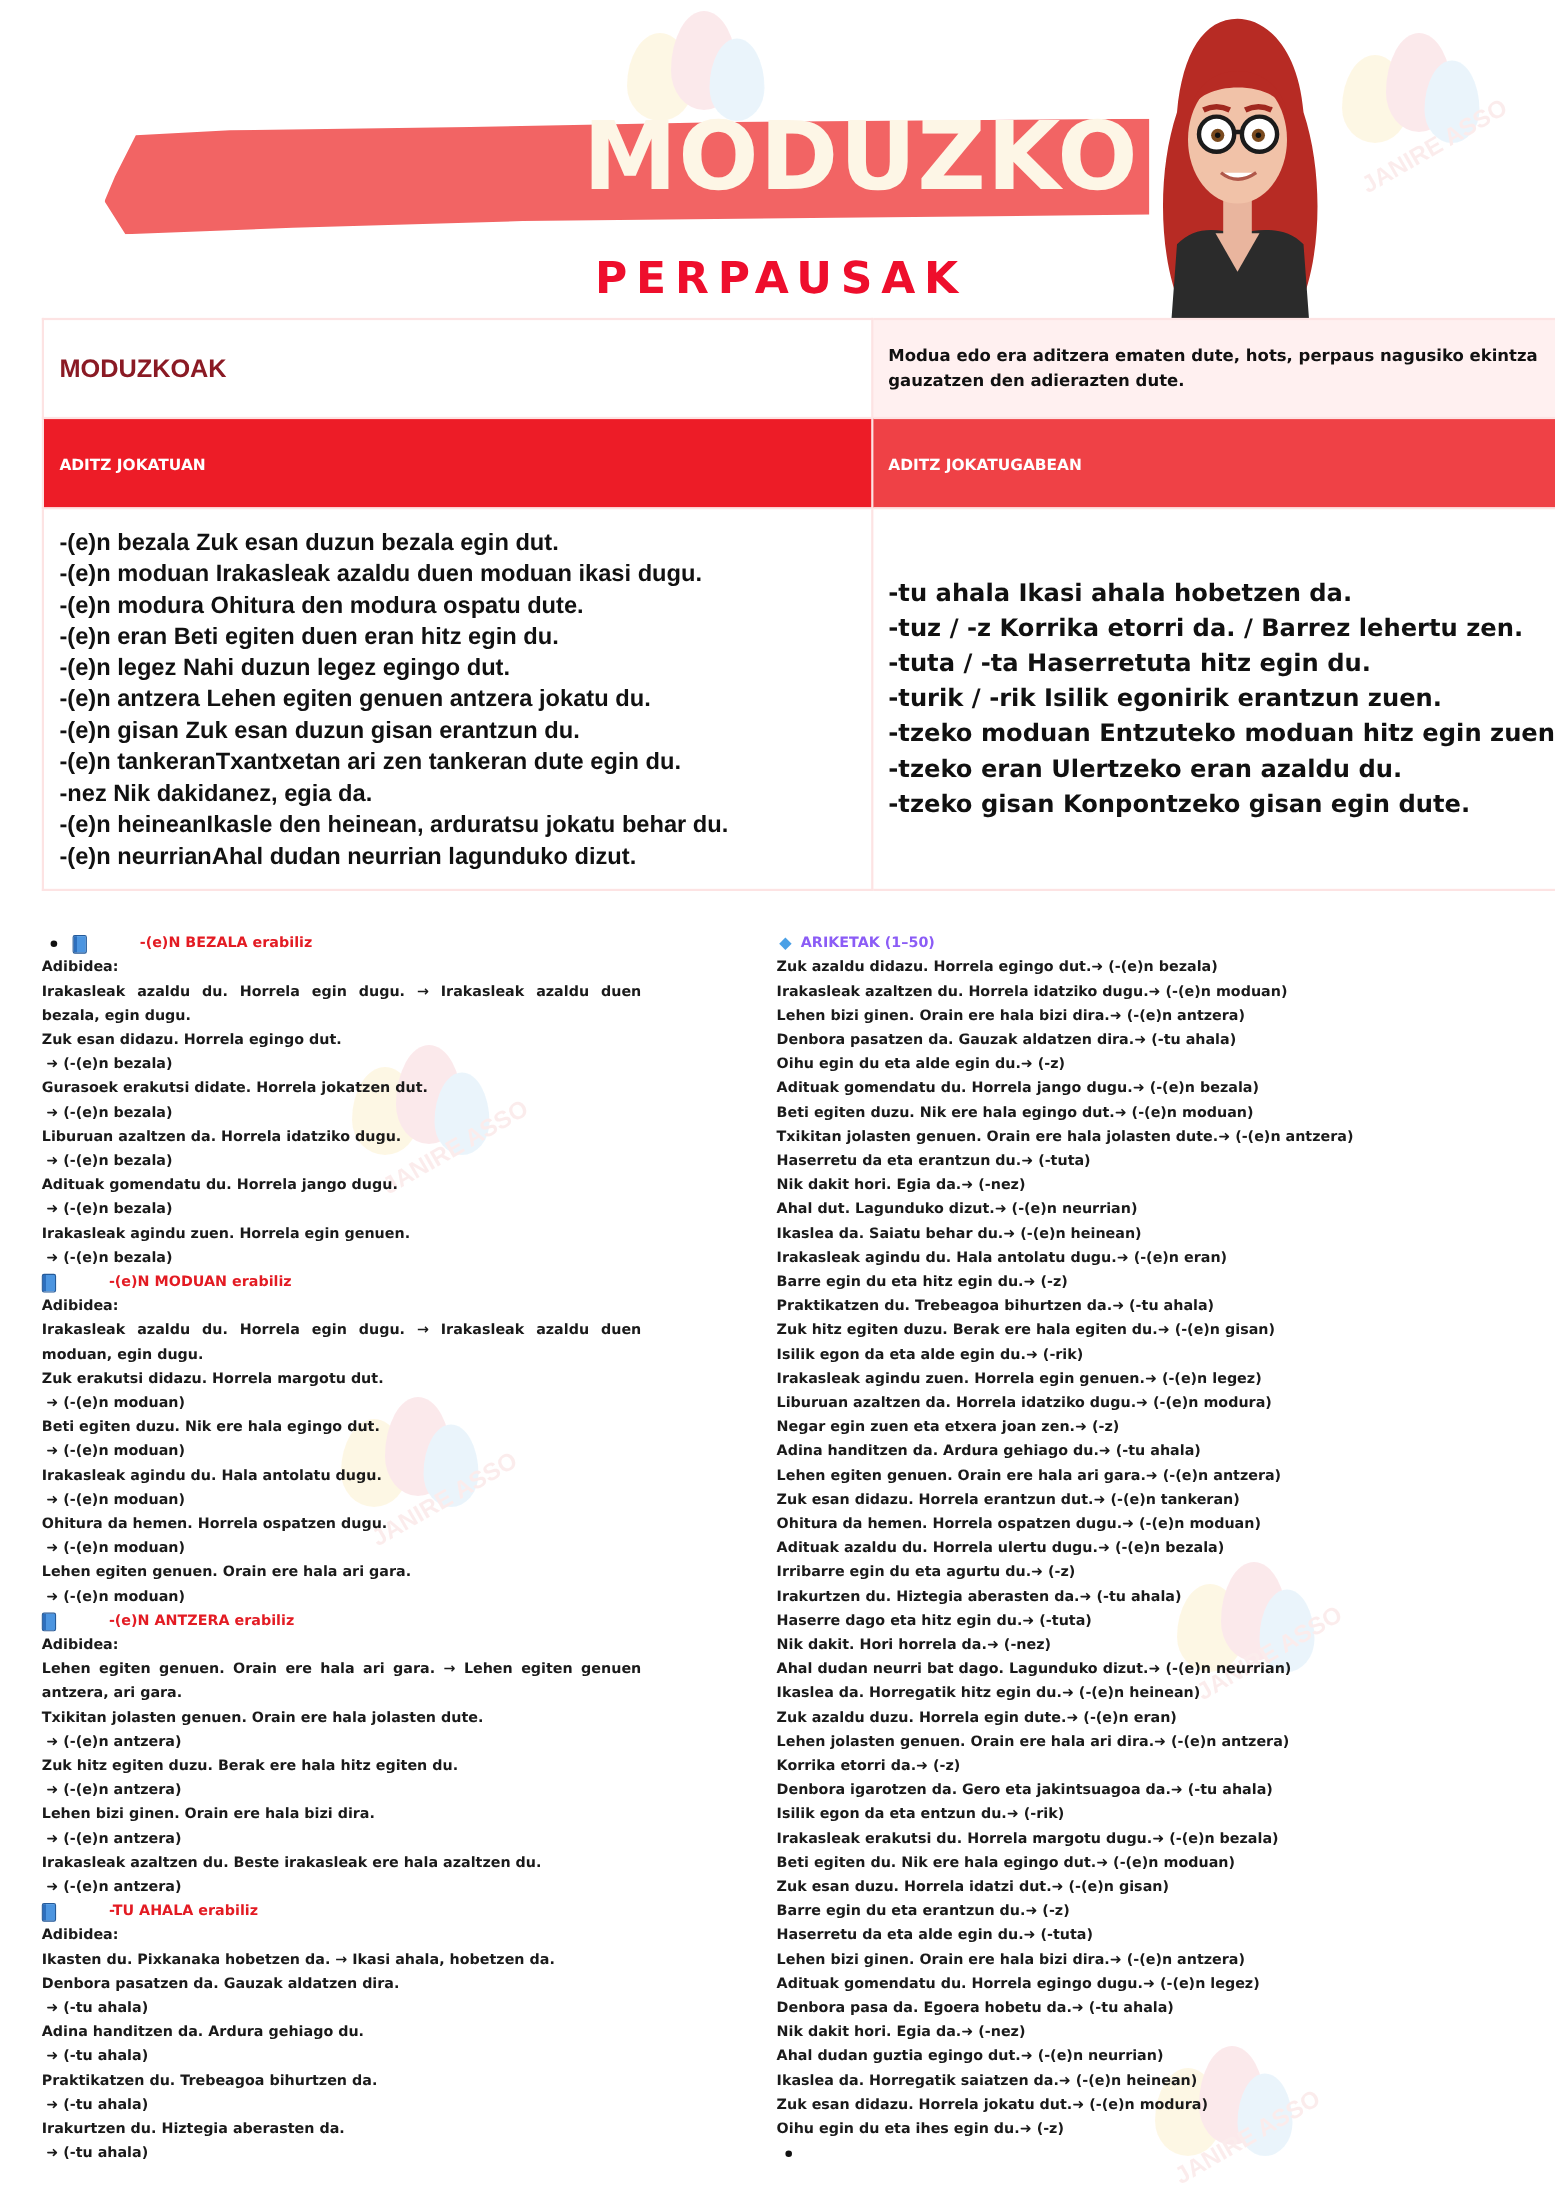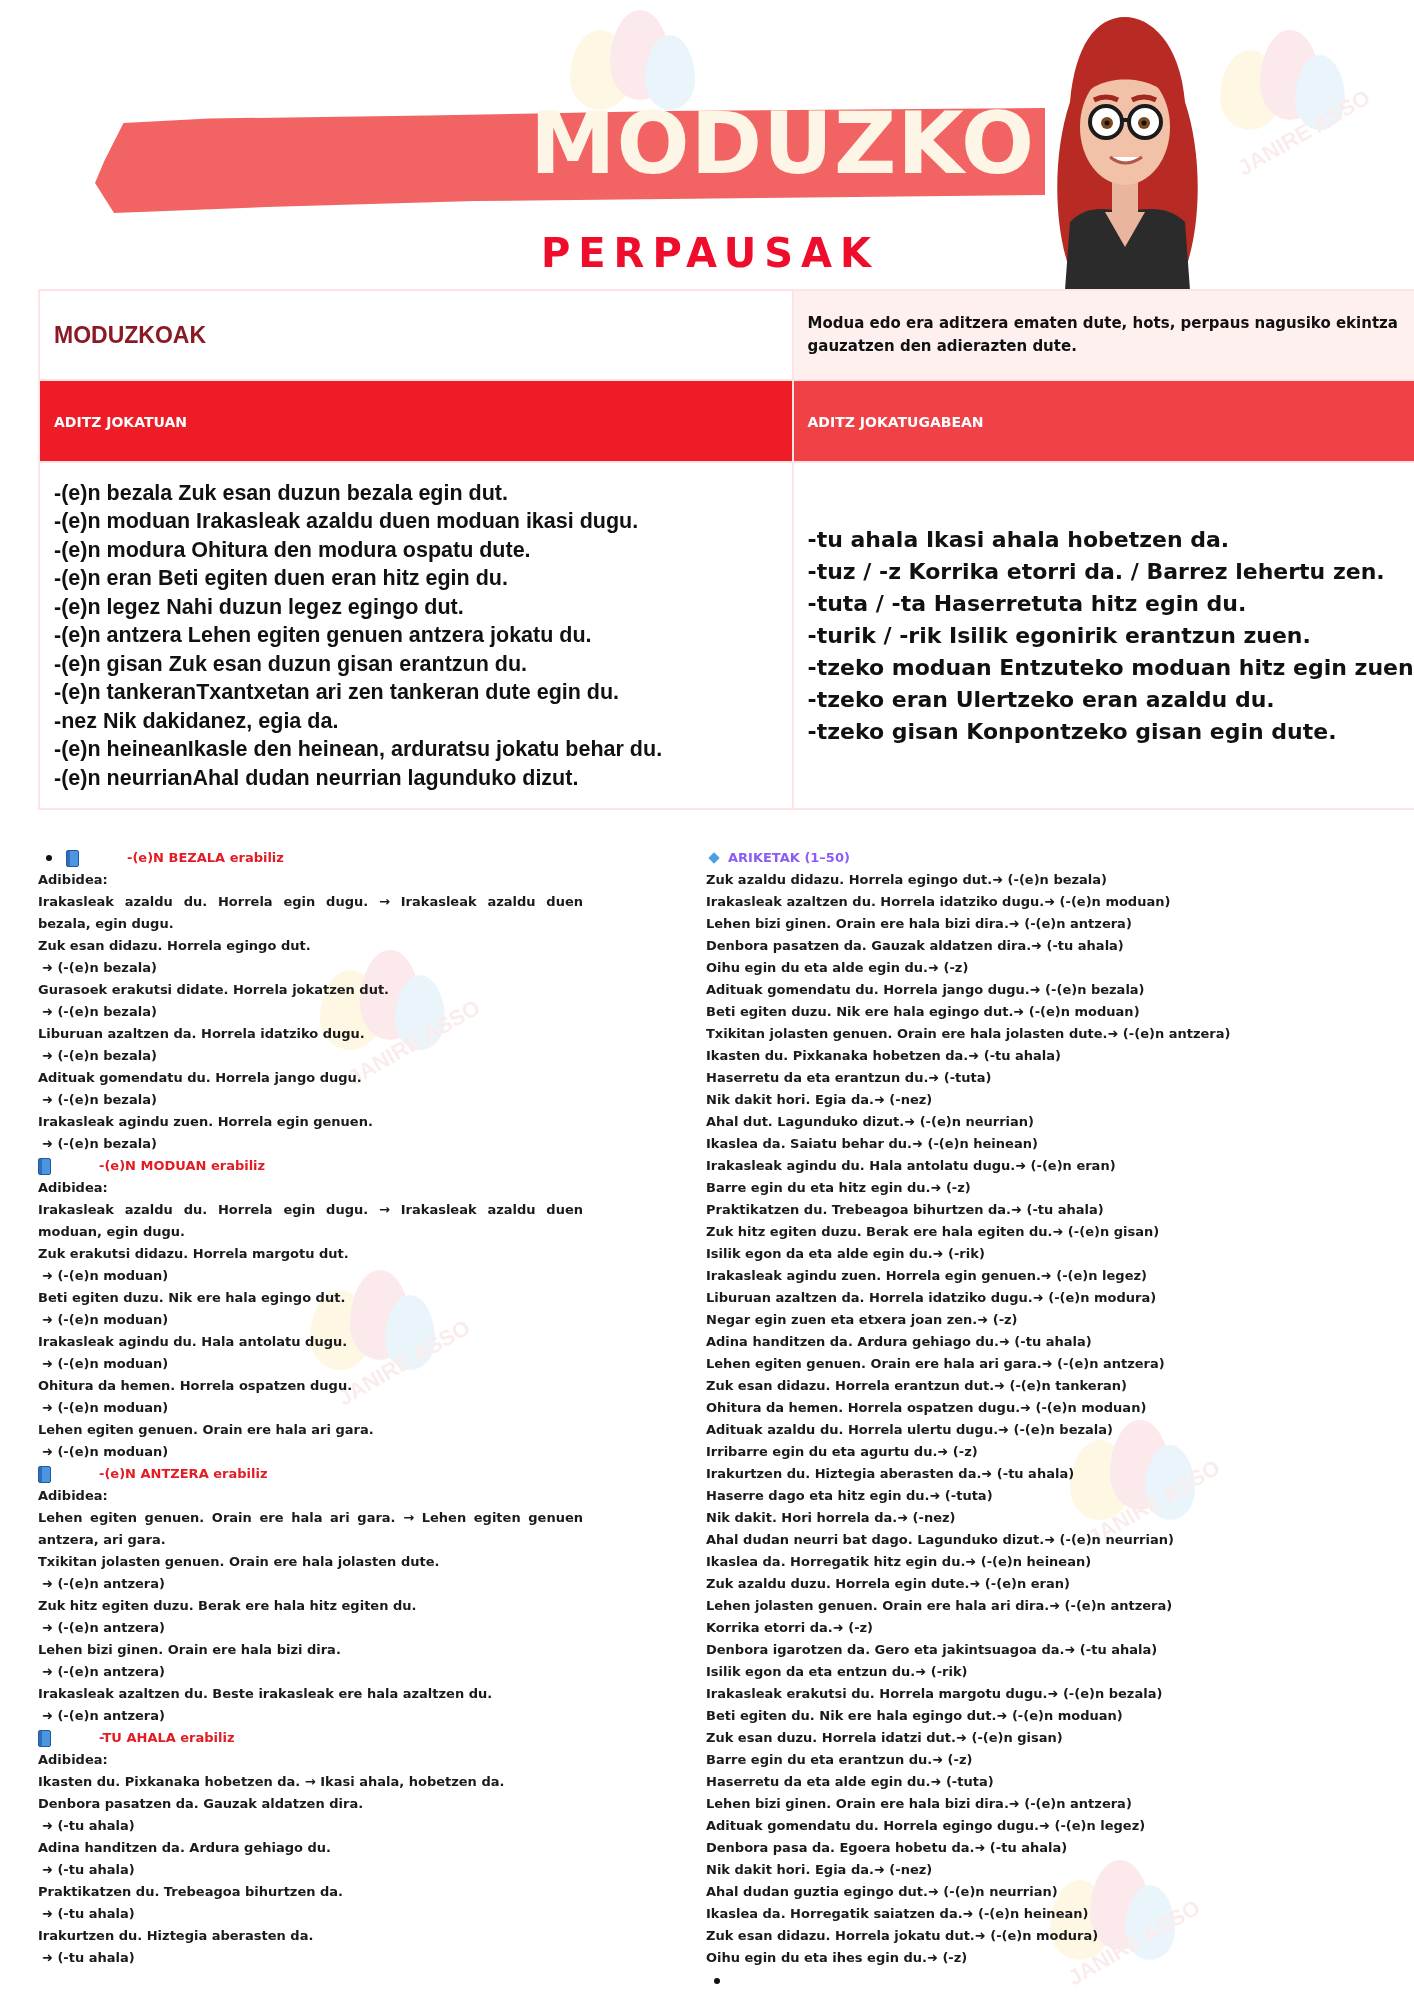--- a/index.html
+++ b/index.html
@@ -263,21 +263,20 @@
   </div>
   <div id="exercise-list">
       <div class="line">Zuk azaldu didazu. Horrela egingo dut.➜ (-(e)n bezala)</div>
       <div class="line">Irakasleak azaltzen du. Horrela idatziko dugu.➜ (-(e)n moduan)</div>
       <div class="line">Lehen bizi ginen. Orain ere hala bizi dira.➜ (-(e)n antzera)</div>
       <div class="line">Denbora pasatzen da. Gauzak aldatzen dira.➜ (-tu ahala)</div>
       <div class="line">Oihu egin du eta alde egin du.➜ (-z)</div>
       <div class="line">Adituak gomendatu du. Horrela jango dugu.➜ (-(e)n bezala)</div>
       <div class="line">Beti egiten duzu. Nik ere hala egingo dut.➜ (-(e)n moduan)</div>
       <div class="line">Txikitan jolasten genuen. Orain ere hala jolasten dute.➜ (-(e)n antzera)</div>
-      <div class="line">Ikasten du. Pixkanaka hobetzen da.➜ (-tu ahala)</div>
       <div class="line">Haserretu da eta erantzun du.➜ (-tuta)</div>
       <div class="line">Nik dakit hori. Egia da.➜ (-nez)</div>
       <div class="line">Ahal dut. Lagunduko dizut.➜ (-(e)n neurrian)</div>
       <div class="line">Ikaslea da. Saiatu behar du.➜ (-(e)n heinean)</div>
       <div class="line">Irakasleak agindu du. Hala antolatu dugu.➜ (-(e)n eran)</div>
       <div class="line">Barre egin du eta hitz egin du.➜ (-z)</div>
       <div class="line">Praktikatzen du. Trebeagoa bihurtzen da.➜ (-tu ahala)</div>
       <div class="line">Zuk hitz egiten duzu. Berak ere hala egiten du.➜ (-(e)n gisan)</div>
       <div class="line">Isilik egon da eta alde egin du.➜ (-rik)</div>
       <div class="line">Irakasleak agindu zuen. Horrela egin genuen.➜ (-(e)n legez)</div>

